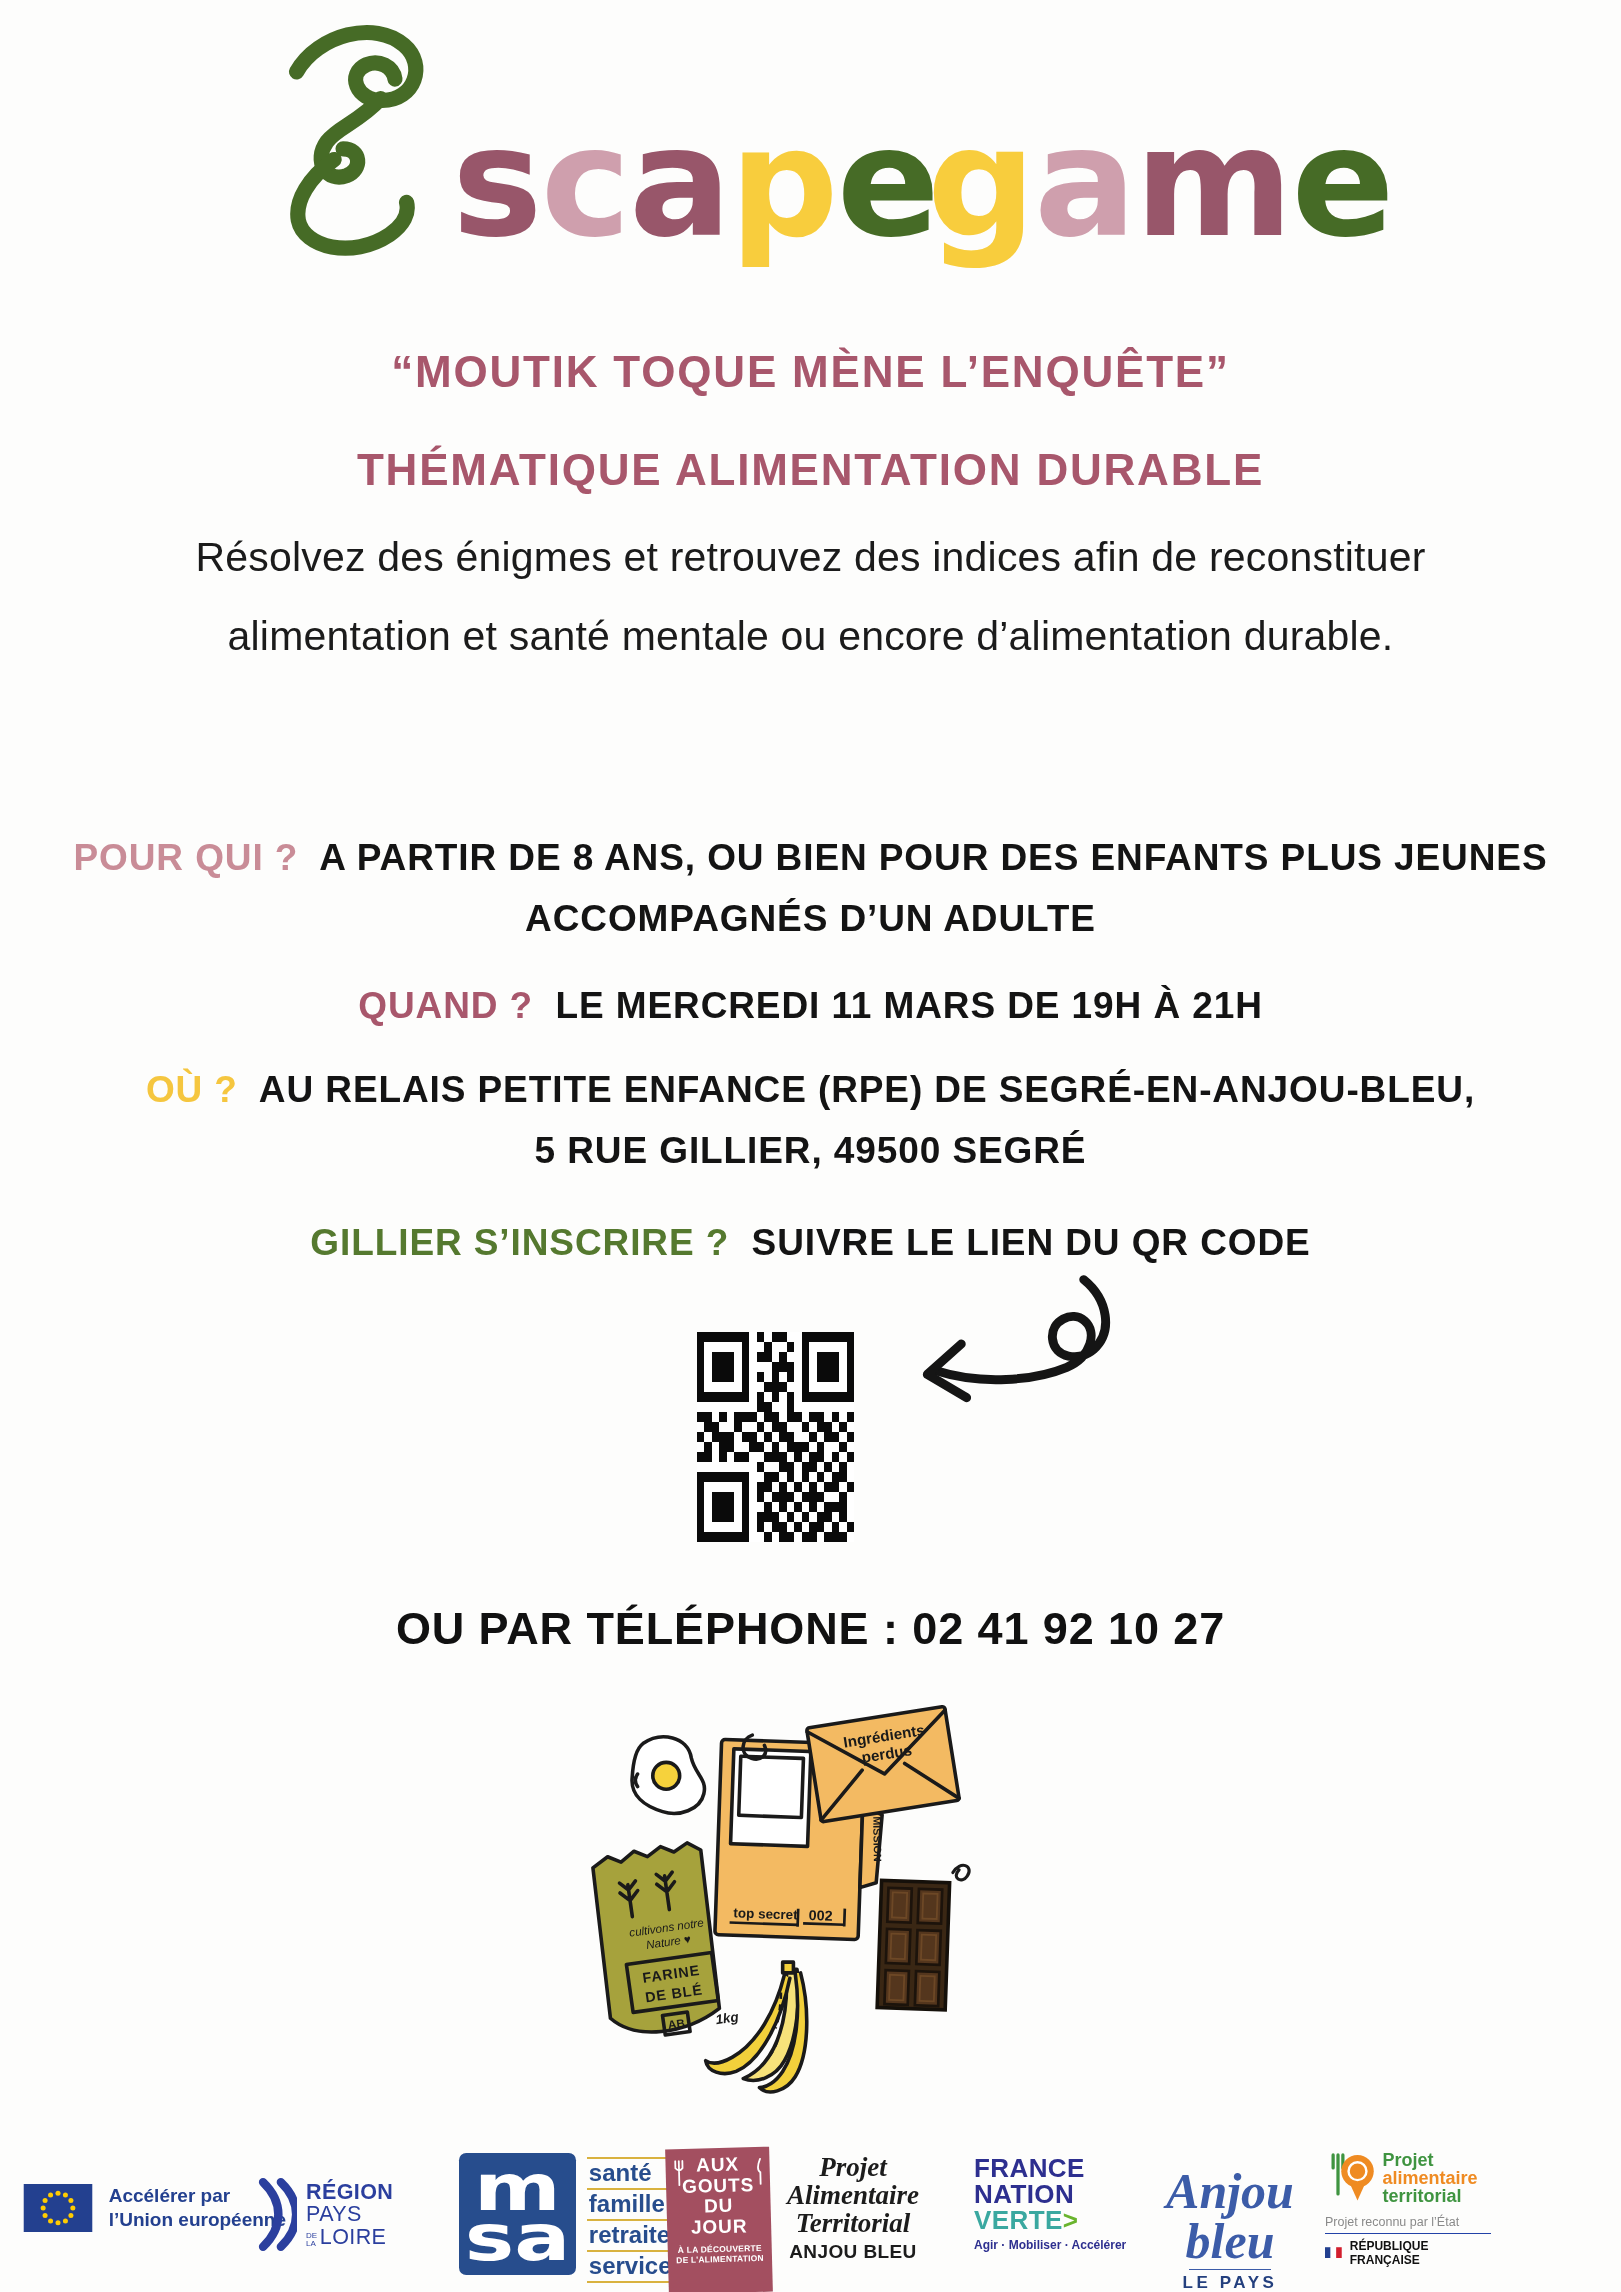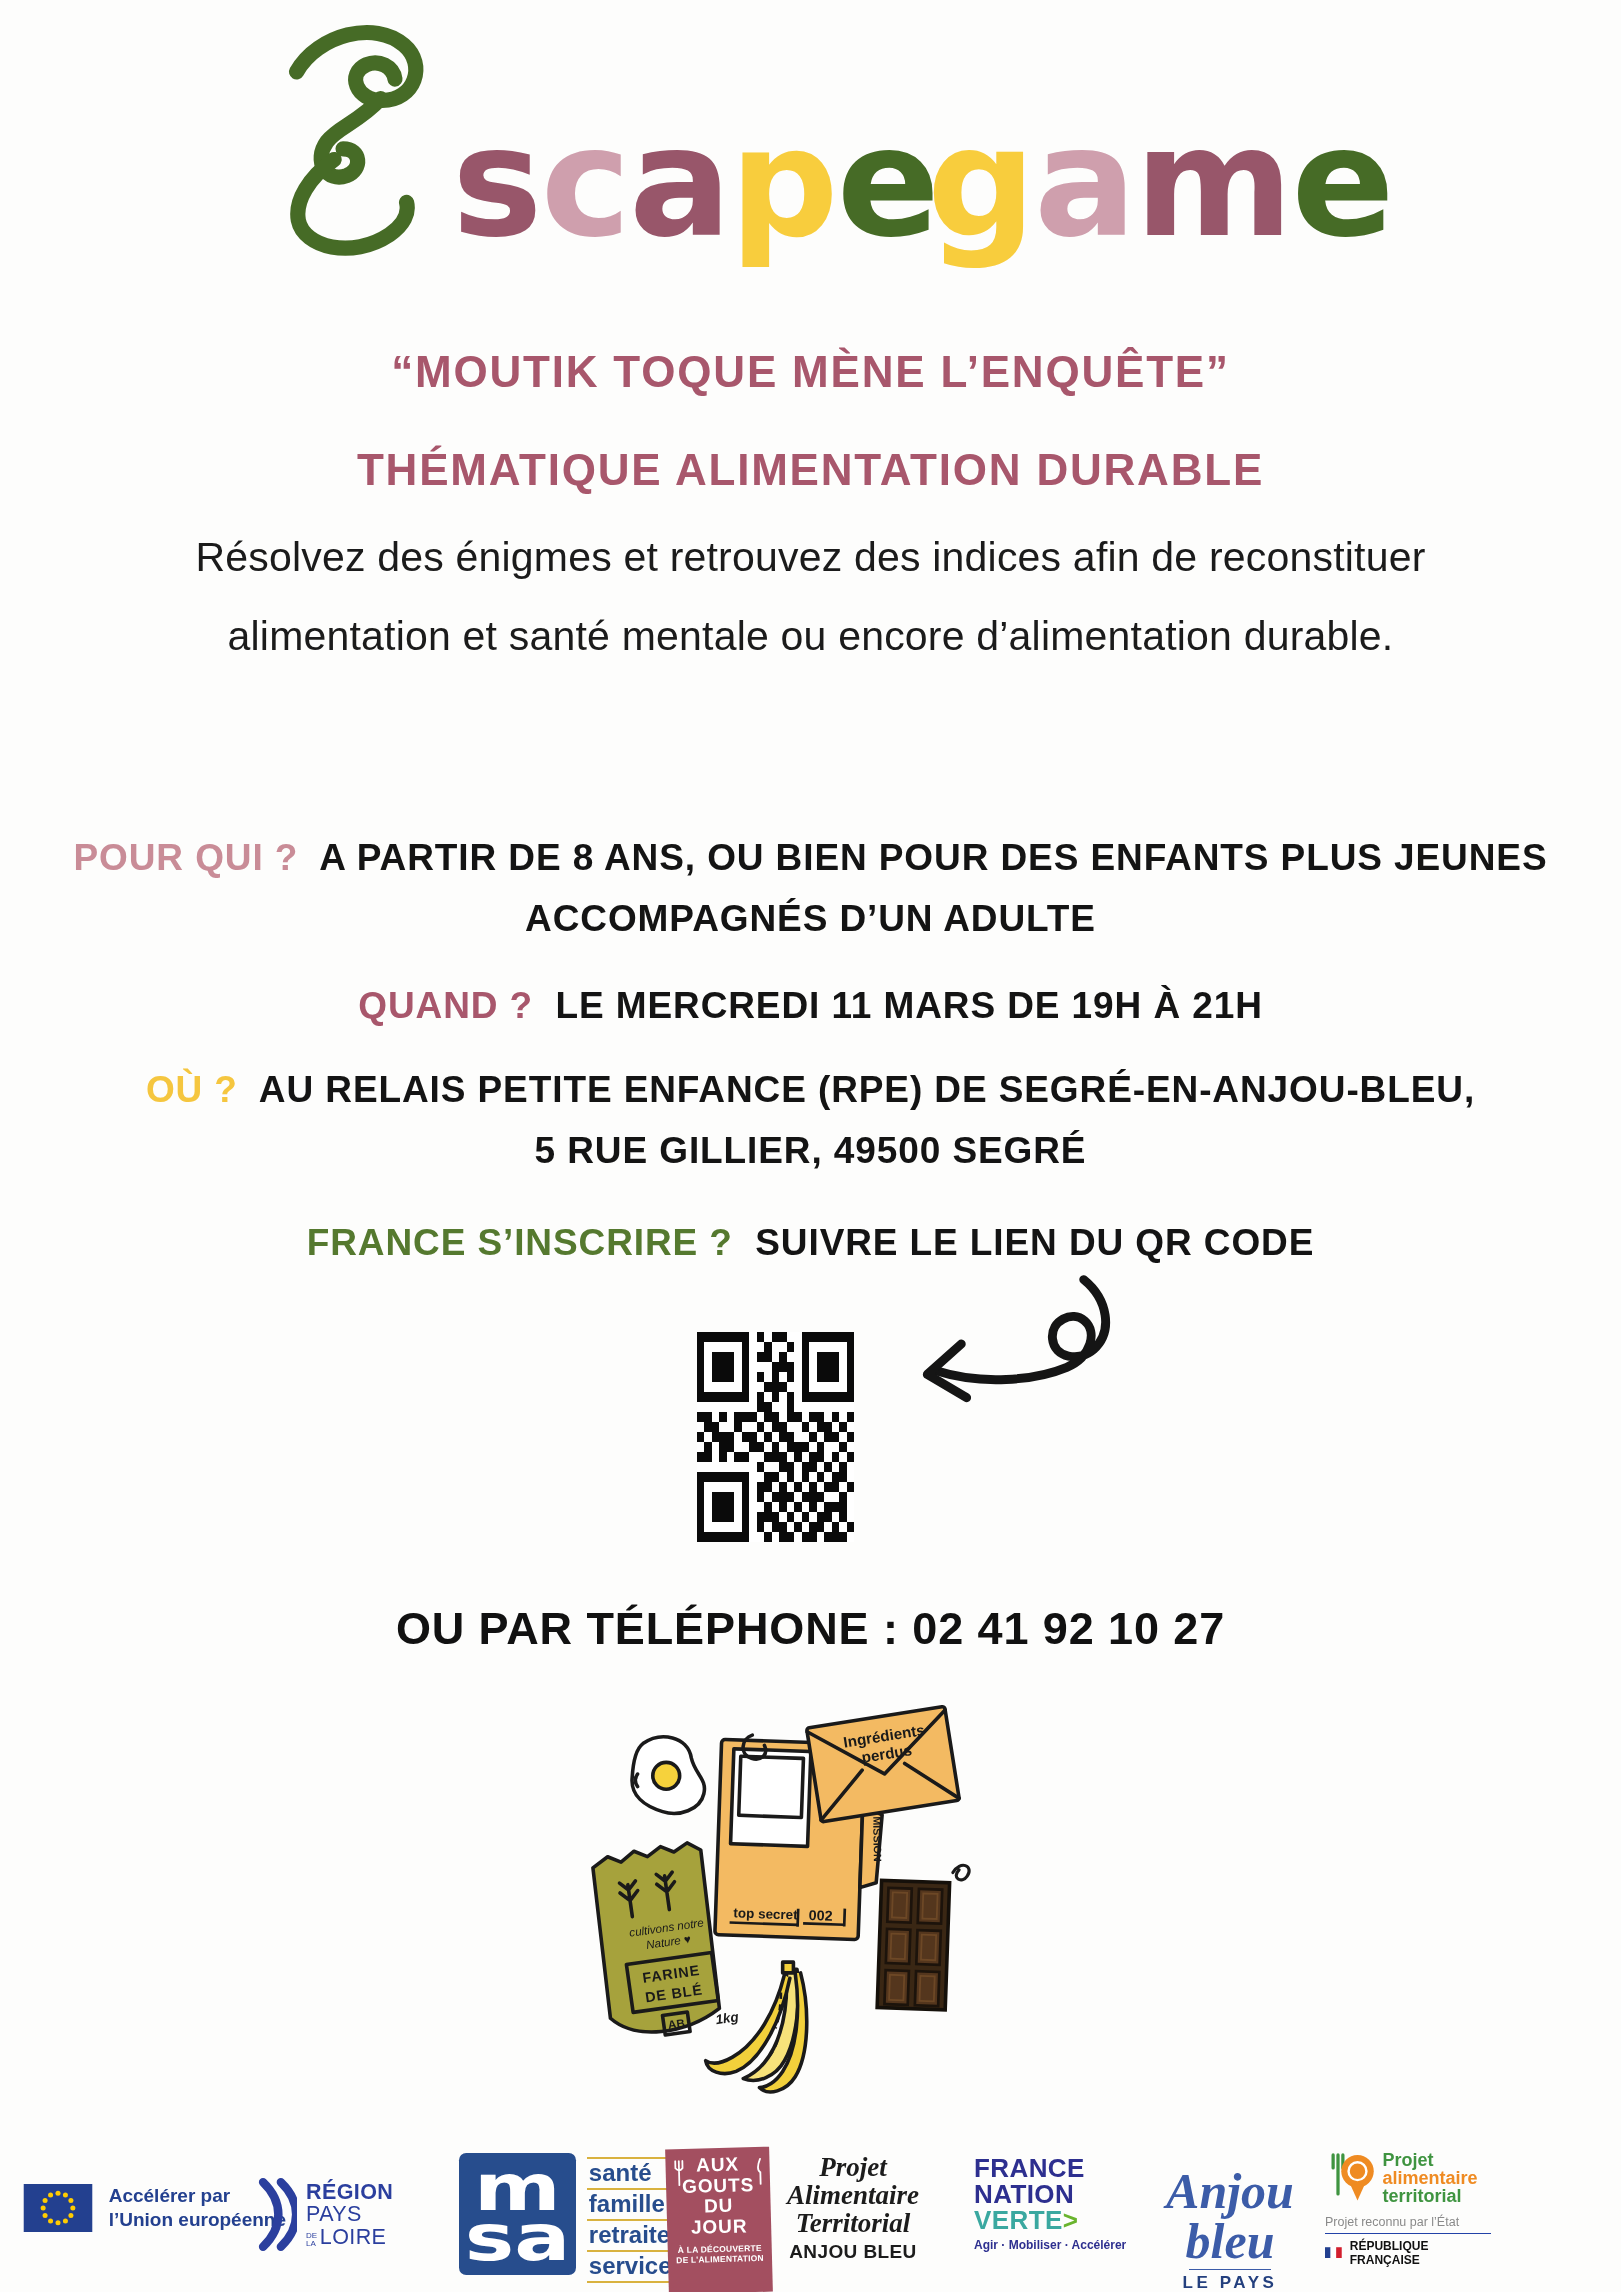--- a/index.html
+++ b/index.html
@@ -119,21 +119,21 @@
     <span>LE MERCREDI 11 MARS DE 19H À 21H</span>
   </div>
 
   <div class="abs centered qa" style="top:1069px;">
     <span class="q-yellow">OÙ ?</span>&nbsp;
     <span>AU RELAIS PETITE ENFANCE (RPE) DE SEGRÉ-EN-ANJOU-BLEU,</span>
   </div>
   <div class="abs centered qa" style="top:1130px;">5 RUE GILLIER, 49500 SEGRÉ</div>
 
   <div class="abs centered qa" style="top:1222px;">
-    <span class="q-green">FRANCE S’INSCRIRE ?</span>&nbsp;
+    <span class="q-green">GILLIER S’INSCRIRE ?</span>&nbsp;
     <span>SUIVRE LE LIEN DU QR CODE</span>
   </div>
 
   <svg class="abs" data-qr="" style="left:697px;top:1332px;" width="157" height="210" viewBox="0 0 21 21" preserveAspectRatio="none" shape-rendering="crispEdges">
       <rect x="0" y="0" width="1" height="1"></rect>
       <rect x="1" y="0" width="1" height="1"></rect>
       <rect x="2" y="0" width="1" height="1"></rect>
       <rect x="3" y="0" width="1" height="1"></rect>
       <rect x="4" y="0" width="1" height="1"></rect>
       <rect x="5" y="0" width="1" height="1"></rect>

